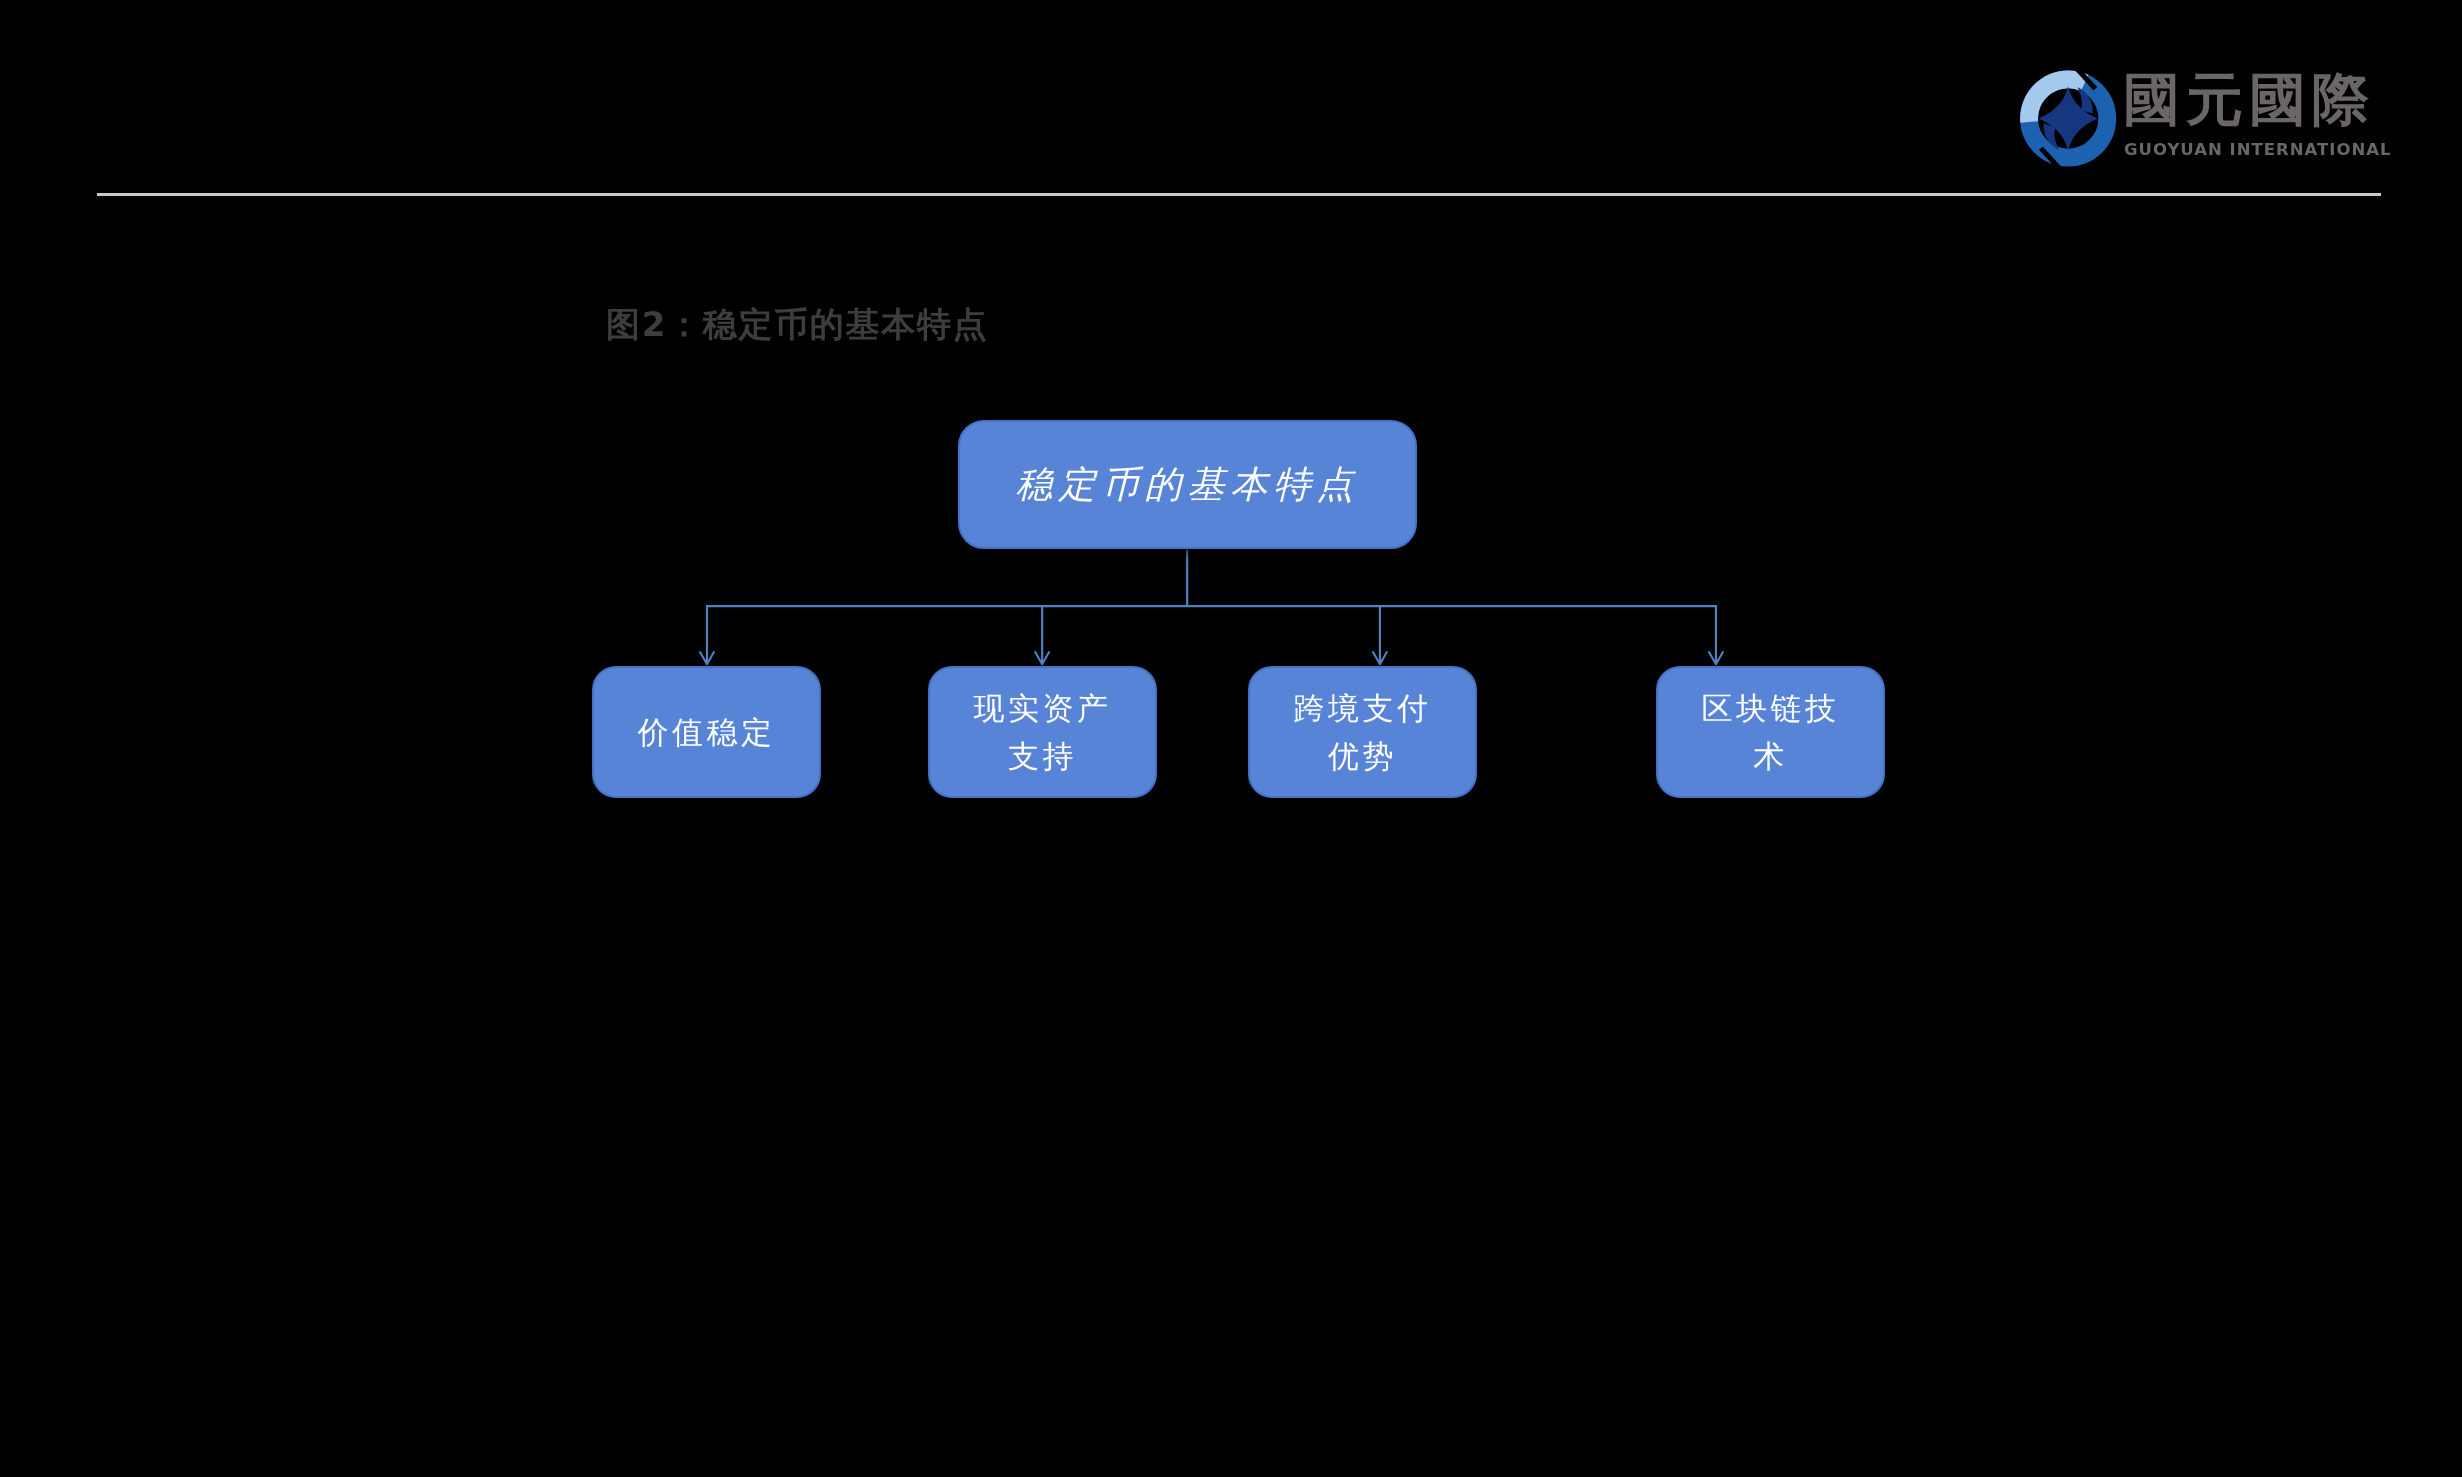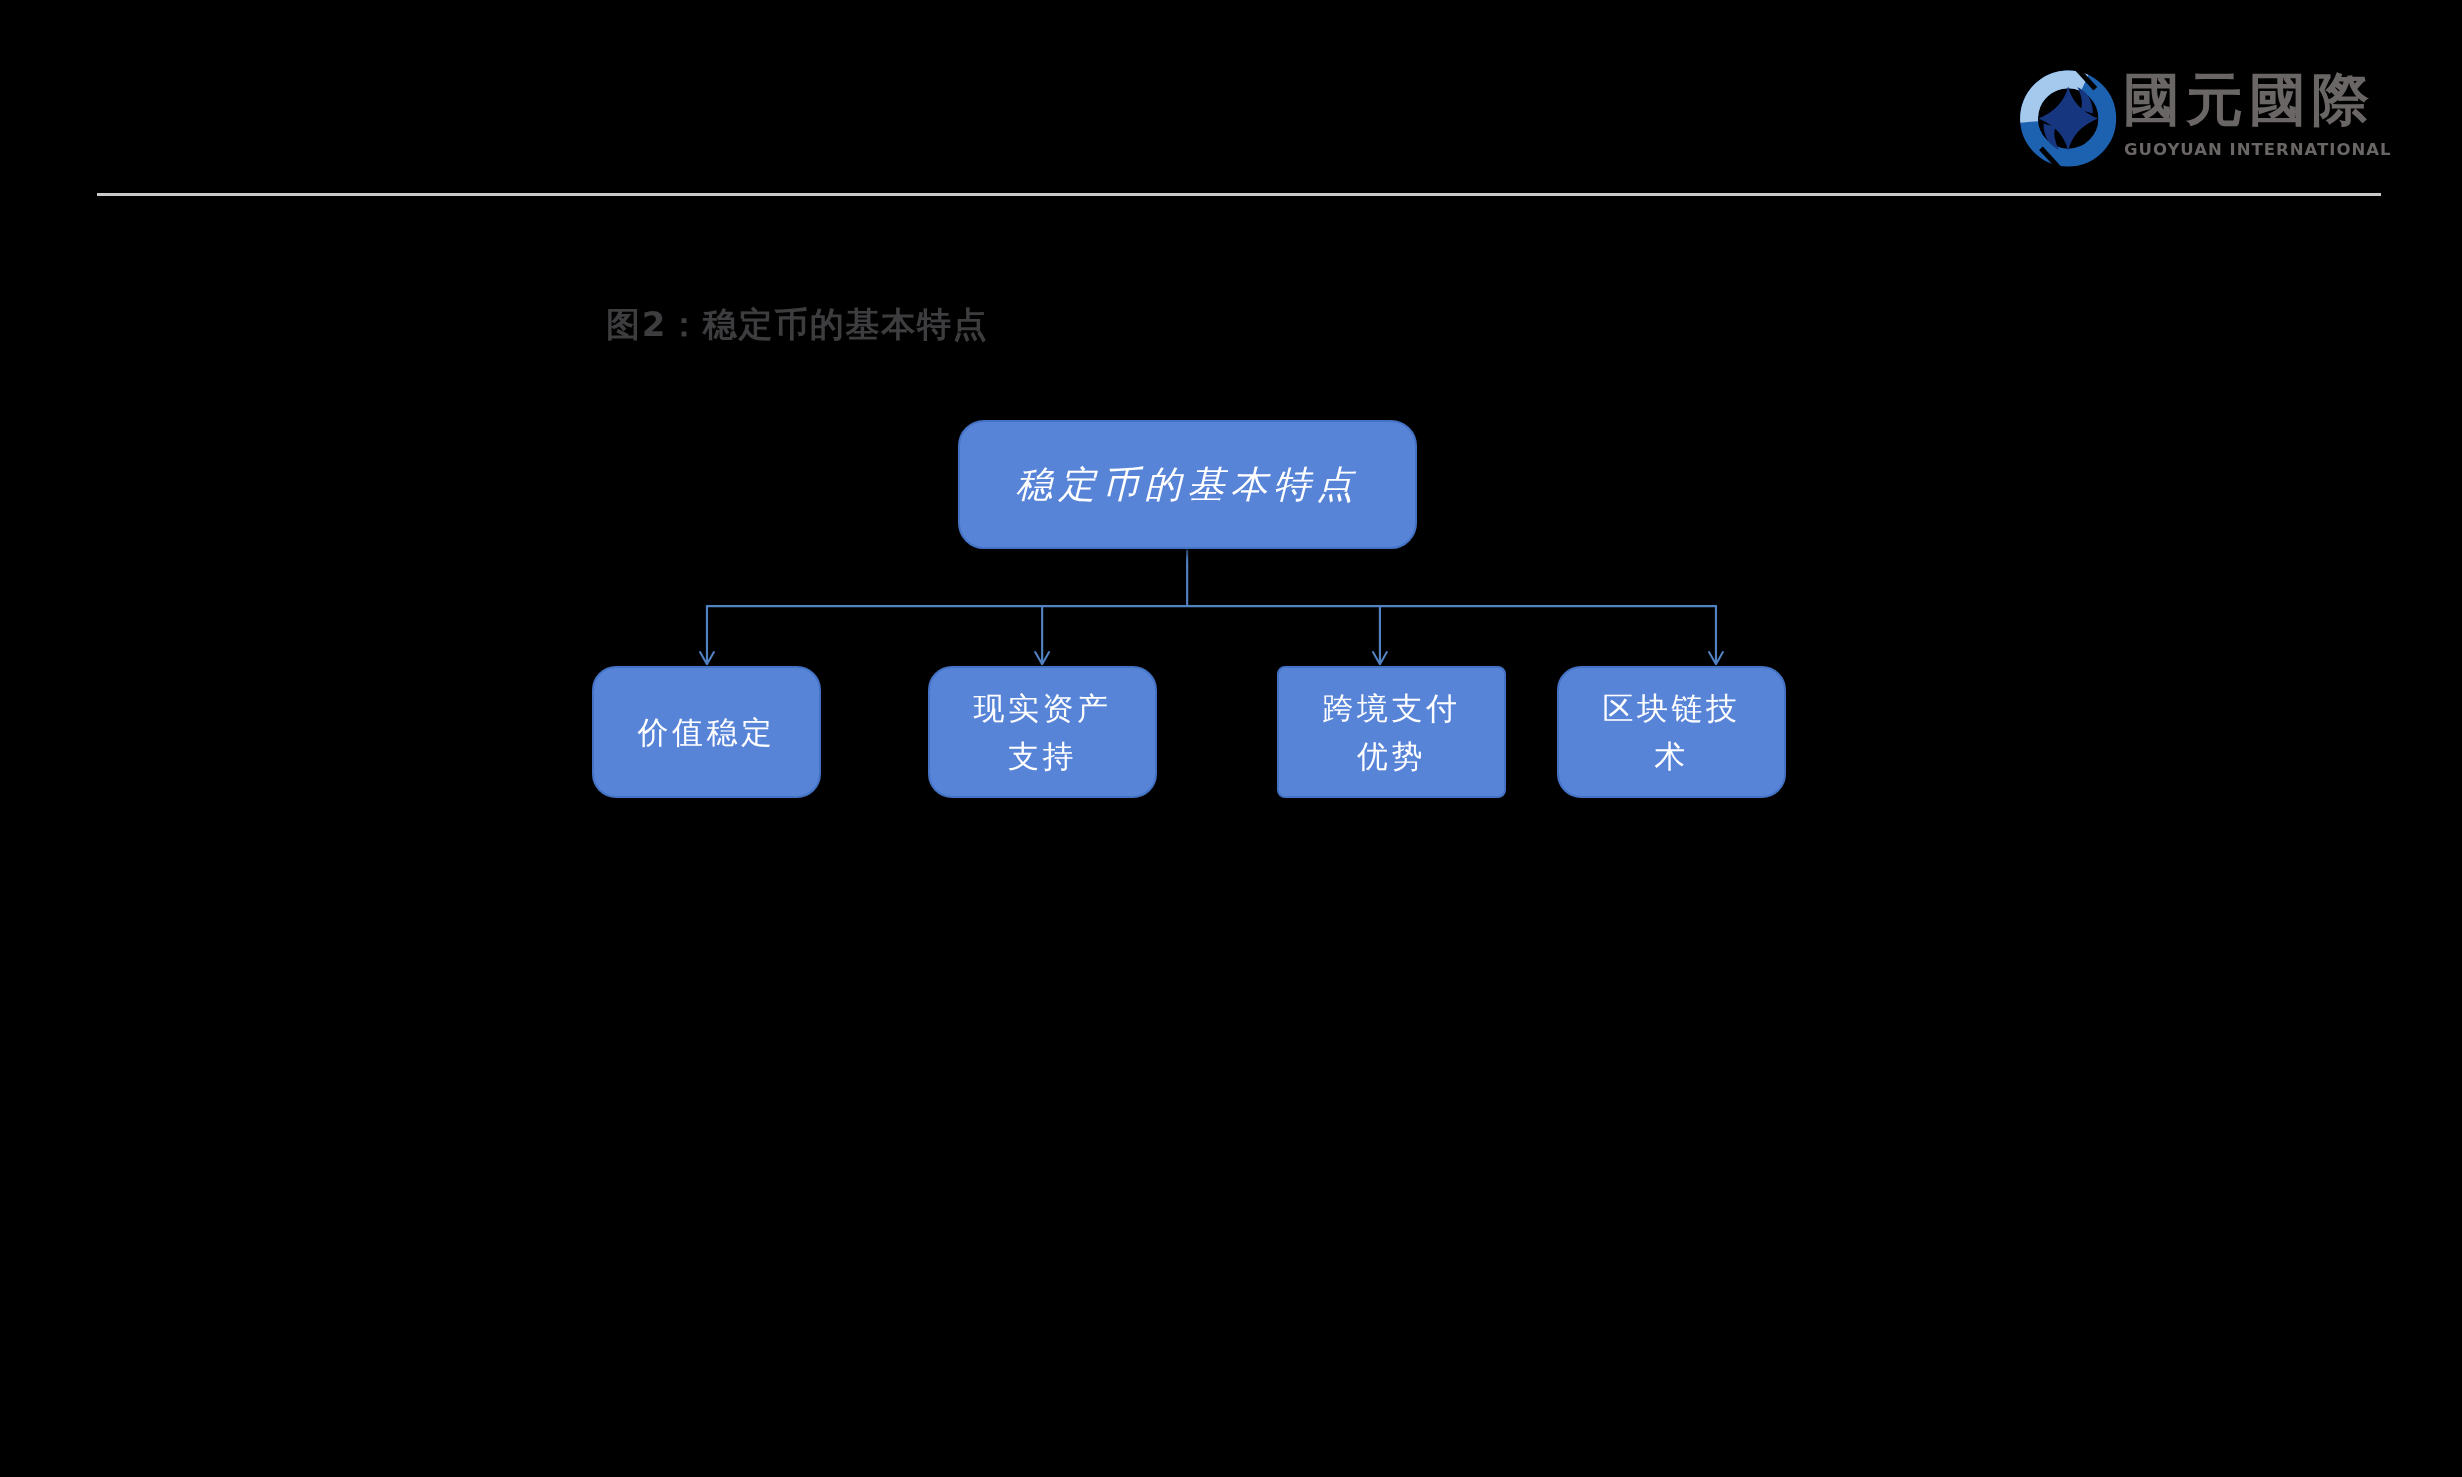--- a/index.html
+++ b/index.html
@@ -78,22 +78,22 @@
     font-style:italic;
   }
   .node-child{
     top:666px;width:229px;height:132px;
     border-radius:24px;
     font-size:31px;letter-spacing:3.5px;line-height:1.55;
     padding:0 28px;
   }
   #child-0{left:592px;}
   #child-1{left:928px;}
-  #child-2{left:1277px;border-radius:8px;}
-  #child-3{left:1557px;}
+  #child-2{left:1248px;}
+  #child-3{left:1656px;}
 </style>
 </head>
 <body>
 
 <div id="canvas">
 
   <div class="logo-group">
     <svg class="logo-icon" viewBox="0 0 120 128">
 
       <circle class="logo-ring" cx="59" cy="64" r="46" stroke-width="21" fill="none"></circle>

